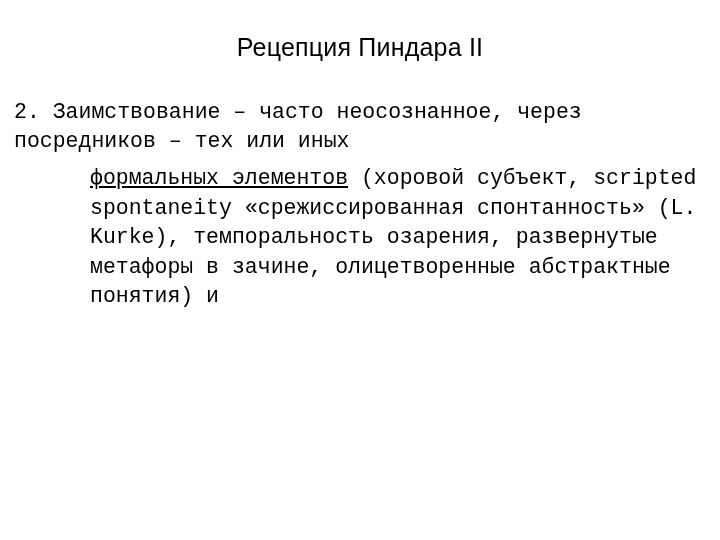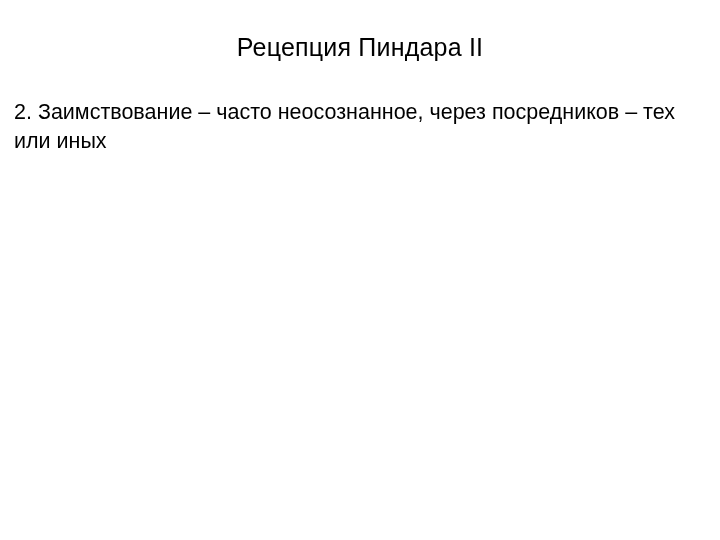--- a/index.html
+++ b/index.html
@@ -29,20 +29,21 @@
     font-size: 25px;
     line-height: 30px;
     font-weight: normal;
     letter-spacing: 0.2px;
   }
   .body-block {
     position: absolute;
     top: 98px;
     left: 14px;
     width: 690px;
+    font-family: Liberation Mono, monospace;
   }
   .para-level1 {
     font-size: 21.5px;
     line-height: 29px;
     margin: 0 0 8px 0;
     text-align: left;
   }
   .para-level2 {
     font-size: 21.5px;
     line-height: 29.5px;
@@ -64,16 +65,19 @@
 <div class="slide">
 
   <div class="slide-title">Рецепция Пиндара II</div>
 
   <div class="body-block">
 
     <p class="para-level1">
       <span>2. Заимствование – часто неосознанное, через посредников – тех или иных</span>
     </p>
 
+    <p class="para-level2">
+      <span class="underline">формальных элементов</span><span> (хоровой субъект, scripted spontaneity «срежиссированная спонтанность» (L. Kurke), темпоральность озарения, развернутые метафоры в зачине, олицетворенные абстрактные понятия) и</span>
+    </p>
 
 
   </div>
 </div>
 
 </body></html>

